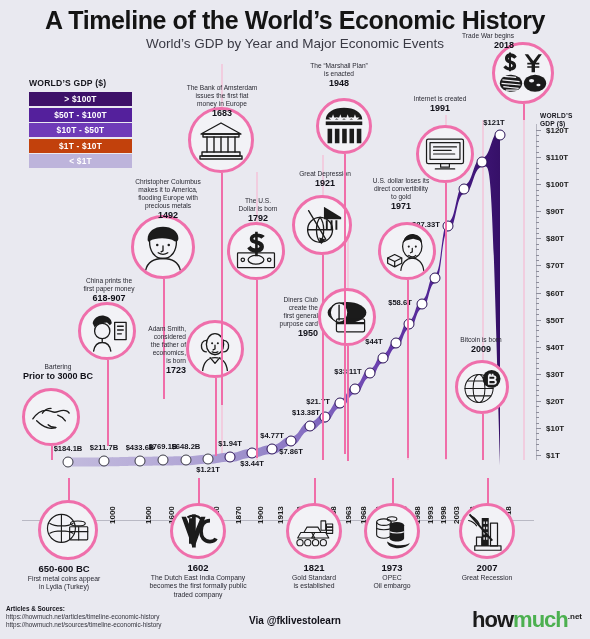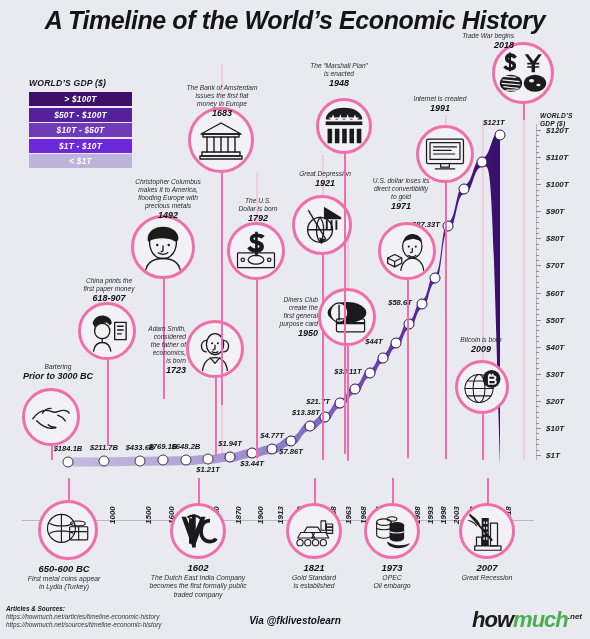--- a/index.html
+++ b/index.html
@@ -4,21 +4,21 @@
 <style>
   html,body{margin:0;padding:0;}
   body{
     width:590px;height:639px;
     background:#e9e9f0;
     font-family:"Liberation Sans", sans-serif;
     color:#1b1b1b;
     overflow:hidden;
     position:relative;
   }
-  #root{position:relative;width:479px;height:639px;font-style:italic;}
+  #root{position:relative;width:479px;height:639px;}
 
   
   .title{
     position:absolute;top:6px;left:0;width:590px;text-align:center;
     font-size:25px;font-weight:bold;letter-spacing:-0.4px;color:#141414;
   }
   .subtitle{
     position:absolute;top:36px;left:0;width:590px;text-align:center;
     font-size:13.5px;color:#3a3a44;
   }
@@ -105,28 +105,29 @@
   .logo .much{color:#4cb050;}
   .logo .net{font-size:8px;color:#1b1b1b;vertical-align:super;
     letter-spacing:0;}
 </style>
 </head>
 <body>
 
 <div id="root">
 
   <div class="title">A Timeline of the World’s Economic History</div>
+  <div class="subtitle">World’s GDP by Year and Major Economic Events</div>
 
   <div class="legend">
     <div class="legend-title">WORLD’S GDP ($)</div>
     <div id="legend-rows">
         <div class="legend-row" style="background: rgb(61, 17, 104);">&gt; $100T</div>
         <div class="legend-row" style="background: rgb(84, 32, 156);">$50T - $100T</div>
         <div class="legend-row" style="background: rgb(111, 59, 184);">$10T - $50T</div>
-        <div class="legend-row" style="background: #6d28d9;">$1T - $10T</div>
+        <div class="legend-row" style="background: #c2410c;">$1T - $10T</div>
         <div class="legend-row" style="background: rgb(189, 180, 219); color: rgb(255, 255, 255);">&lt; $1T</div>
       </div>
   </div>
 
   <div class="plot">
     <div id="vlines">
         <div class="vline faint" style="left: 221px; top: 4px; height: 396px; opacity: 0.55;"></div>
         <div class="vline faint" style="left: 256px; top: 112px; height: 288px; opacity: 0.55;"></div>
         <div class="vline faint" style="left: 322px; top: 95px; height: 305px; opacity: 0.55;"></div>
         <div class="vline faint" style="left: 347px; top: 170px; height: 230px; opacity: 0.55;"></div>

